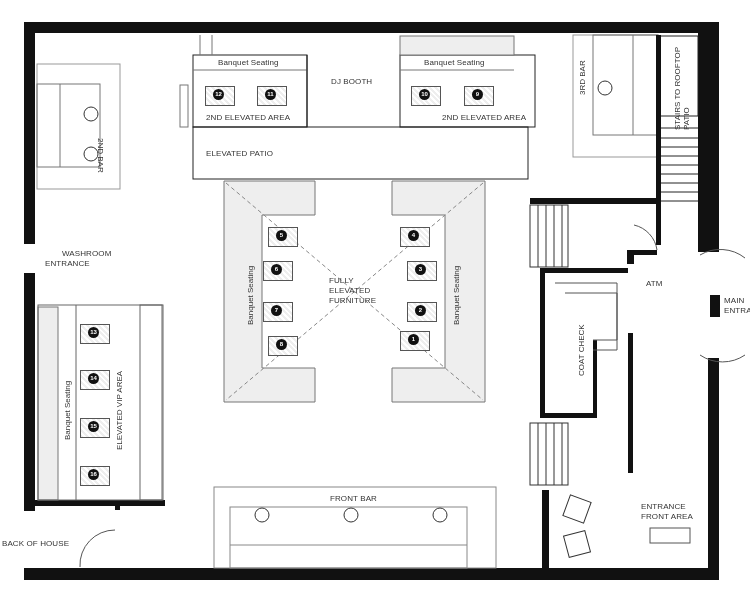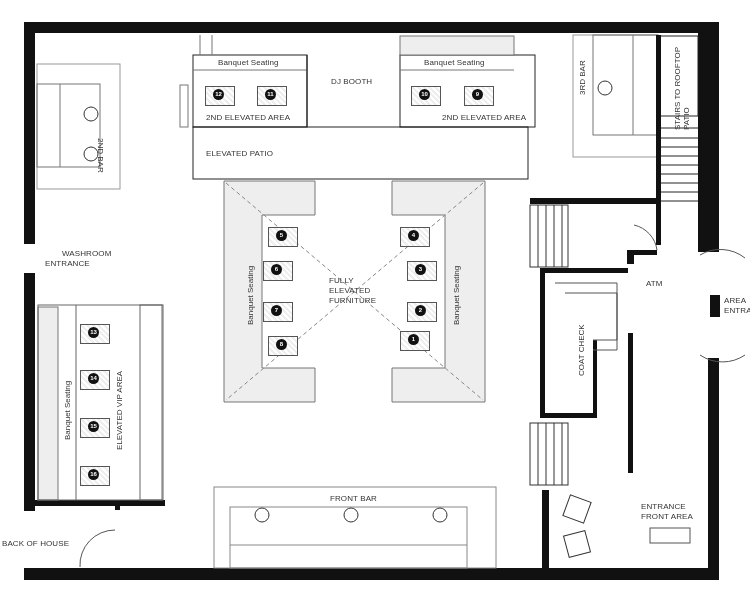--- a/index.html
+++ b/index.html
@@ -171,18 +171,18 @@
 <div class="lbl" style="left:45px;top:259px">ENTRANCE</div>
 <div class="lbl" style="left:329px;top:276px">FULLY</div>
 <div class="lbl" style="left:329px;top:286px">ELEVATED</div>
 <div class="lbl" style="left:329px;top:296px">FURNITURE</div>
 <div class="vlbl" style="left:246px;top:325px;transform:rotate(-90deg)">Banquet Seating</div>
 <div class="vlbl" style="left:452px;top:325px;transform:rotate(-90deg)">Banquet Seating</div>
 <div class="vlbl" style="left:63px;top:440px;transform:rotate(-90deg)">Banquet Seating</div>
 <div class="vlbl" style="left:115px;top:450px;transform:rotate(-90deg)">ELEVATED VIP AREA</div>
 <div class="vlbl" style="left:577px;top:376px;transform:rotate(-90deg)">COAT CHECK</div>
 <div class="lbl" style="left:646px;top:279px">ATM</div>
-<div class="lbl" style="left:724px;top:296px">AREA</div>
+<div class="lbl" style="left:724px;top:296px">MAIN</div>
 <div class="lbl" style="left:724px;top:306px">ENTRANCE</div>
 <div class="lbl" style="left:2px;top:539px">BACK OF HOUSE</div>
 <div class="lbl" style="left:330px;top:494px">FRONT BAR</div>
 <div class="lbl" style="left:641px;top:502px">ENTRANCE</div>
 <div class="lbl" style="left:641px;top:512px">FRONT AREA</div>
 
 </body></html>

